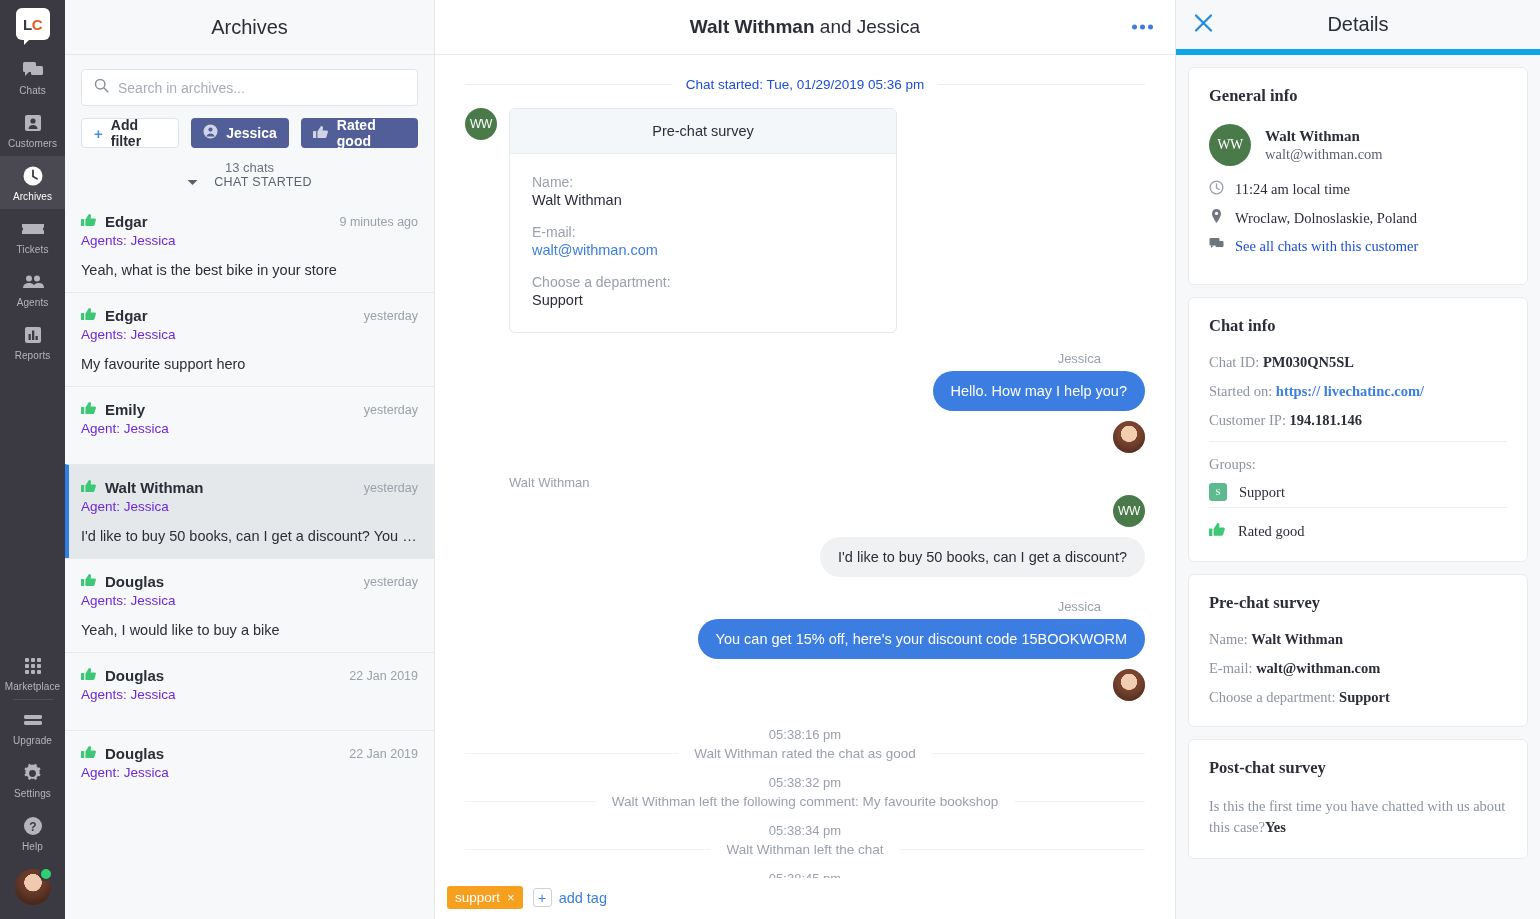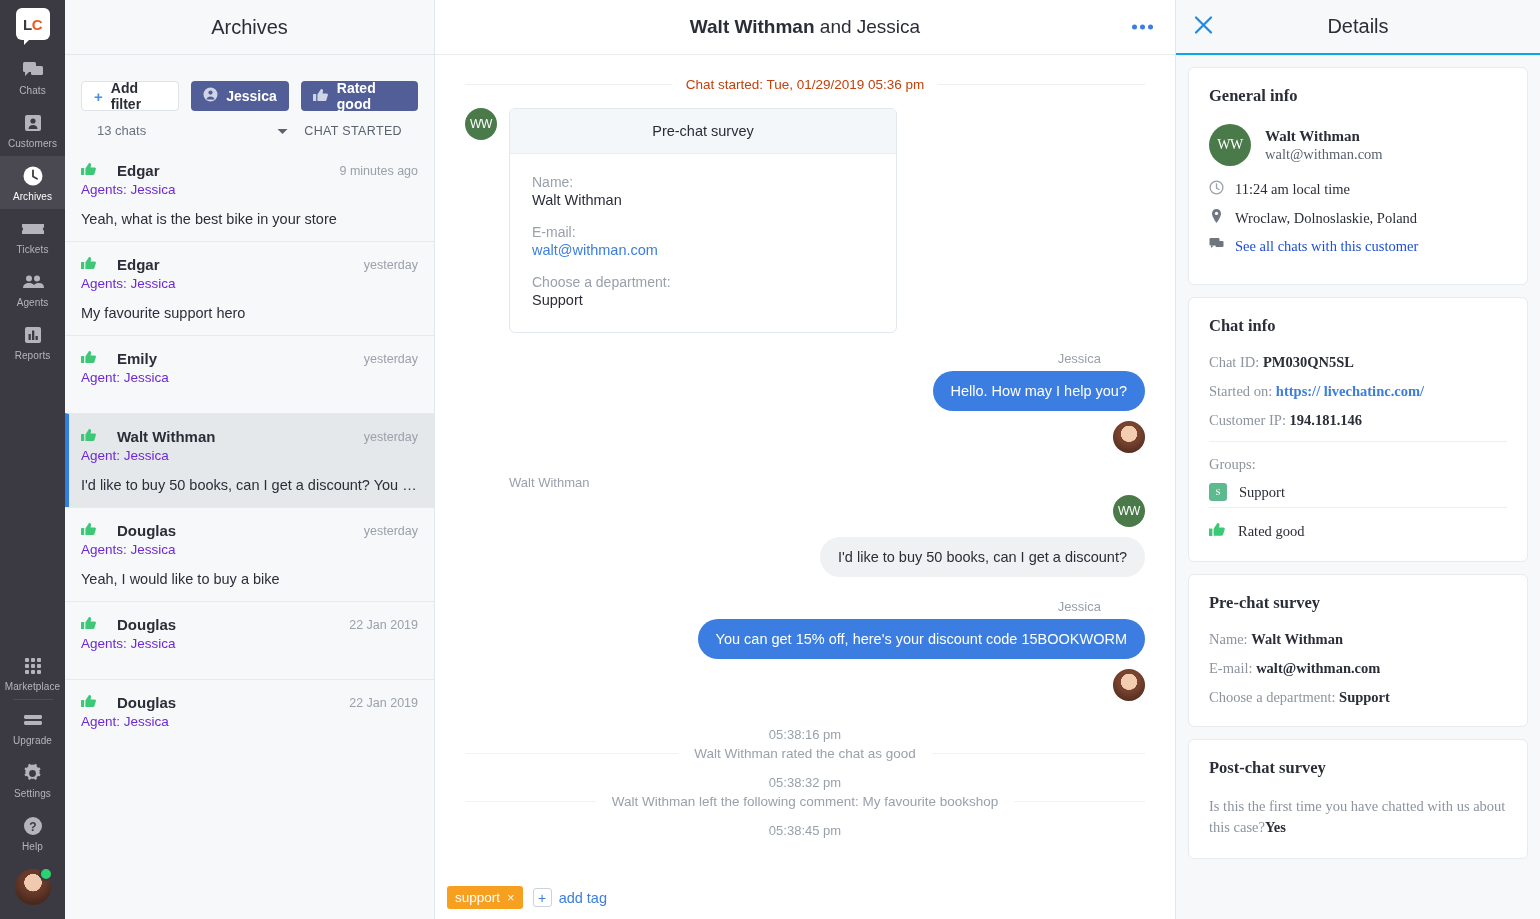--- a/index.html
+++ b/index.html
@@ -75,54 +75,54 @@
   .chips { display:flex; gap:12px; margin-top: 12px; }
   .chip {
     height: 30px; border-radius: 4px; display:flex; align-items:center; gap:8px;
     padding: 0 12px; font-size:14px; cursor:pointer;
   }
   .chip.outline { background:#fff; border:1px solid #dfe4e8; color:#2b2e38; font-weight:bold; }
   .chip.outline .plus { color:#4a90e2; font-weight:bold; font-size:15px; }
   .chip.filled { background:#525e98; color:#fff; font-weight:bold; }
   .meta {
     display:flex; justify-content:space-between; align-items:center;
-    padding: 12px 16px 10px; font-size:13px;
+    padding: 12px 16px 10px; font-size:13px;flex-direction:column;
   }
   .meta .count { color:#6b7280; }
   .meta .sort { color:#5a6270; font-size:12.5px; letter-spacing:.35px; display:flex; align-items:center; gap:16px; cursor:pointer; }
 
   .arch-list { flex:1 1 auto; overflow:hidden; }
   .chat-row {
     padding: 14px 16px 14px 16px; border-top: 1px solid #e6eaed;
     cursor:pointer; position:relative; background: #f6f8f9;
   }
   .chat-row:first-child { border-top: none; }
   .chat-row.selected { background:#e4e8ea; border-left: 4px solid #2f7fe4; padding-left:12px; }
   .cr-top { display:flex; align-items:center; justify-content:space-between; }
-  .cr-name { display:flex; align-items:center; gap:20px; font-size:15px; font-weight:bold; color:#2b2e38; }
+  .cr-name { display:flex; align-items:center; gap:8px; font-size:15px; font-weight:bold; color:#2b2e38; }
   .cr-time { font-size:12.5px; color:#9aa1ab; }
   .cr-agents { font-size:13.5px; color:#6d28d9; margin-top:3px; }
   .cr-msg { font-size:14.5px; color:#2b2e38; margin-top:14px; white-space:nowrap; overflow:hidden; text-overflow:ellipsis; }
 
   
   .chat { flex: 1 1 auto; display:flex; flex-direction:column; background:#fff; min-width:0; position:relative; }
   .chat-head {
     height: 55px; border-bottom:1px solid #e8ecef; display:flex; align-items:center;
     justify-content:center; position:relative; flex:0 0 55px;
   }
   .chat-head .title { font-size:19px; color:#2b2e38; }
   .chat-head .title b { font-weight:bold; }
   .chat-head .title span { font-weight:400; }
   .dots { position:absolute; right:22px; top:50%; transform:translateY(-50%); display:flex; gap:3px; cursor:pointer; }
   .dots i { width:5px; height:5px; border-radius:50%; background:#3b7de0; display:block; }
 
   .chat-body { flex:1 1 auto; padding: 16px 30px 0; overflow:hidden; position:relative; }
 
   .divider-line {
-    display:flex; align-items:center; gap:14px; color:#c2410c; font-size:13.5px; margin: 6px 0 16px;
+    display:flex; align-items:center; gap:14px; color:#1d4ed8; font-size:13.5px; margin: 6px 0 16px;
   }
   .divider-line:before, .divider-line:after { content:""; flex:1 1 auto; height:1px; background:#eceff1; }
 
   .msg-row { display:flex; align-items:flex-start; gap:12px; margin-bottom: 4px; }
   .av {
     width:32px; height:32px; border-radius:50%; flex:0 0 32px;
     display:flex; align-items:center; justify-content:center;
     color:#fff; font-size:12px; letter-spacing:-.4px; font-weight:500;
   }
   .av.green { background:#4a7a4a; }
@@ -176,21 +176,21 @@
     display:flex; align-items:center; justify-content:center; font-size:14px; line-height:1;
   }
   .addtag .lb { color:#3b7de0; font-size:14.5px; }
 
   
   .details {
     width: 365px; flex:0 0 365px; background:#f6f8f9; border-left:1px solid #e2e7ea;
     display:flex; flex-direction:column;
   }
   .det-head {
-    height:55px; flex:0 0 55px; border-bottom:2px solid #0ea5e9; display:flex;
+    height:55px; flex:0 0 55px; border-bottom:6px solid #0ea5e9; display:flex;
     align-items:center; justify-content:center; position:relative;
   }
   .det-head .t { font-size:20px; color:#2b2e38; }
   .det-close { position:absolute; left:18px; top:50%; transform:translateY(-50%); cursor:pointer; }
   .det-body { flex:1 1 auto; padding: 12px 12px 0; overflow:hidden;font-family:Liberation Serif, serif; }
   .card {
     background:#fff; border:1px solid #e7ebee; border-radius:6px; padding: 18px 20px 20px; margin-bottom:12px;
   }
   .card h3 { font-size:16.5px; color:#2b2e38; font-weight:bold; margin-bottom:18px; }
   .cust-row { display:flex; align-items:center; gap:14px; margin-bottom:14px; }
@@ -353,20 +353,29 @@
       <div class="dot"></div>
     </div>
   </div>
 
   <div class="archives">
     <div class="arch-head">
       <div class="t">Archives</div>
     </div>
 
     <div class="arch-tools">
+      <div class="search">
+        <span>
+          <svg width="15" height="15" viewBox="0 0 15 15">
+              <circle cx="6.2" cy="6.2" r="4.7" fill="none" stroke="#8b929c" stroke-width="1.5"></circle>
+              <path d="M9.8 9.8l4 4" stroke="#8b929c" stroke-width="1.5" stroke-linecap="round"></path>
+            </svg>
+        </span>
+        <span class="ph-txt">Search in archives...</span>
+      </div>
 
       <div class="chips">
         <div class="chip outline">
           <span class="plus">+</span>
           <span>Add filter</span>
         </div>
         <div class="chip filled">
           <span>
             <svg width="15" height="15" viewBox="0 0 15 15">
                 <circle cx="7.5" cy="7.5" r="7" fill="#cfd4e6"></circle>
@@ -591,20 +600,26 @@
           </div>
       </div>
 
       <div class="event">
         <div class="ev-time">05:38:32 pm</div>
         <div class="ev-txt">
             <span>Walt Withman left the following comment: My favourite bookshop</span>
           </div>
       </div>
 
+      <div class="event">
+        <div class="ev-time">05:38:34 pm</div>
+        <div class="ev-txt">
+            <span>Walt Withman left the chat</span>
+          </div>
+      </div>
 
       <div class="event">
         <div class="ev-time">05:38:45 pm</div>
       </div>
 
     </div>
 
     <div class="tagbar">
       <div class="tag">
         <span>support</span>

